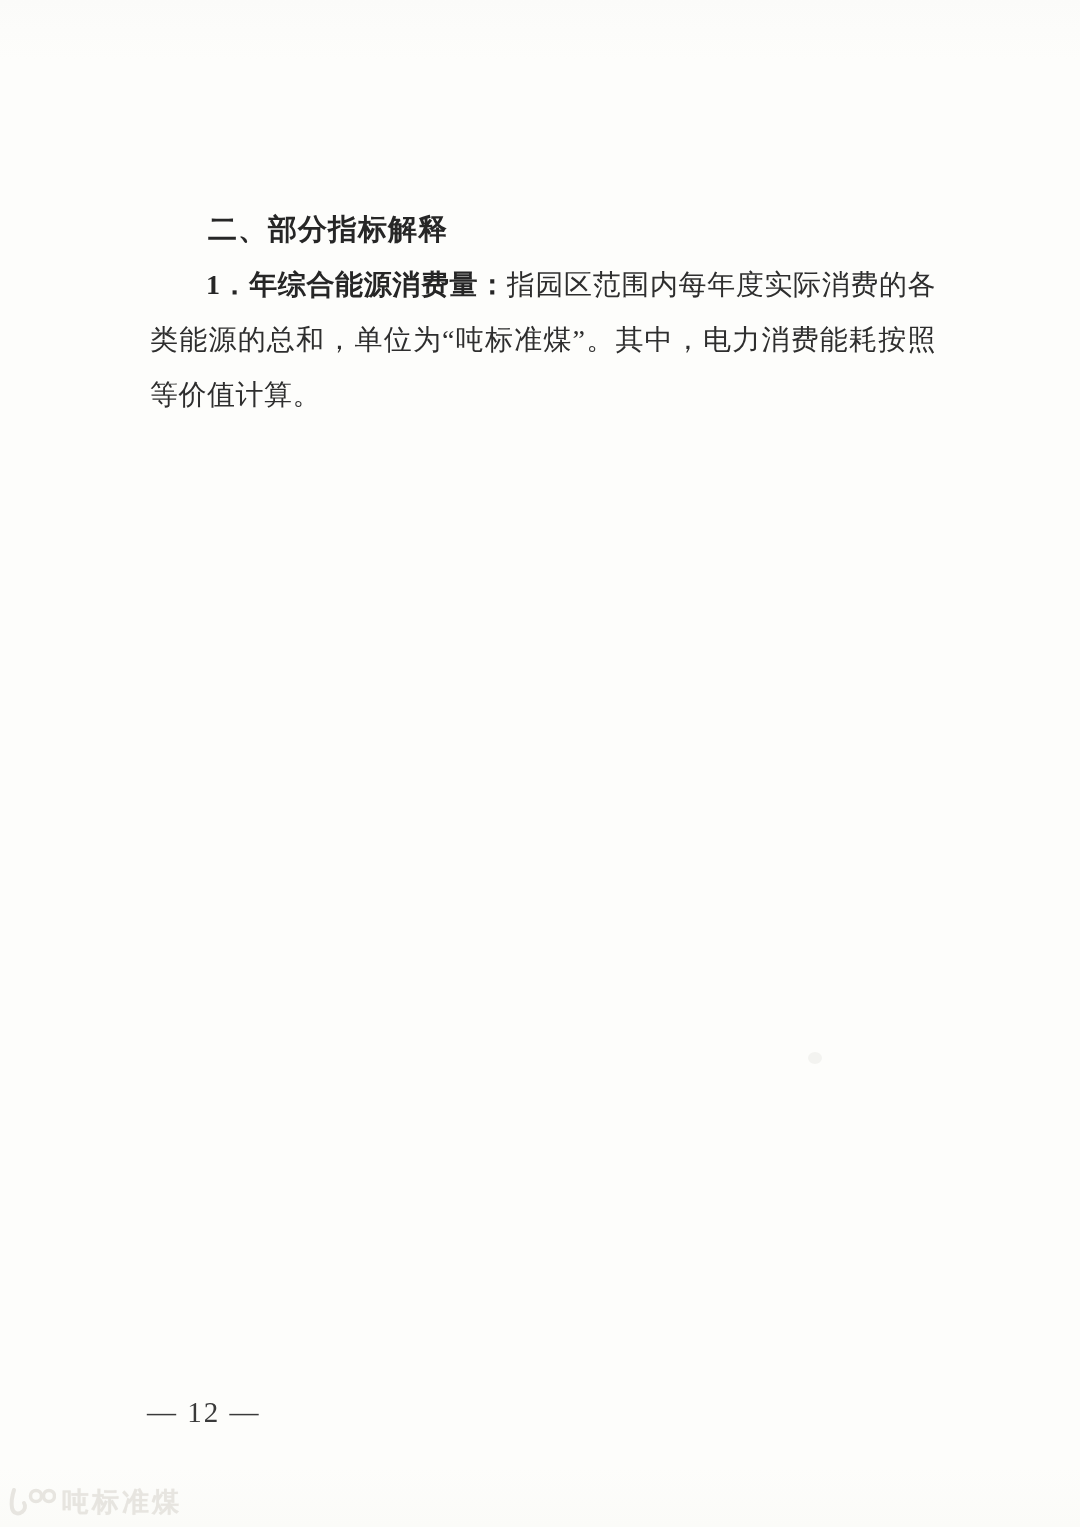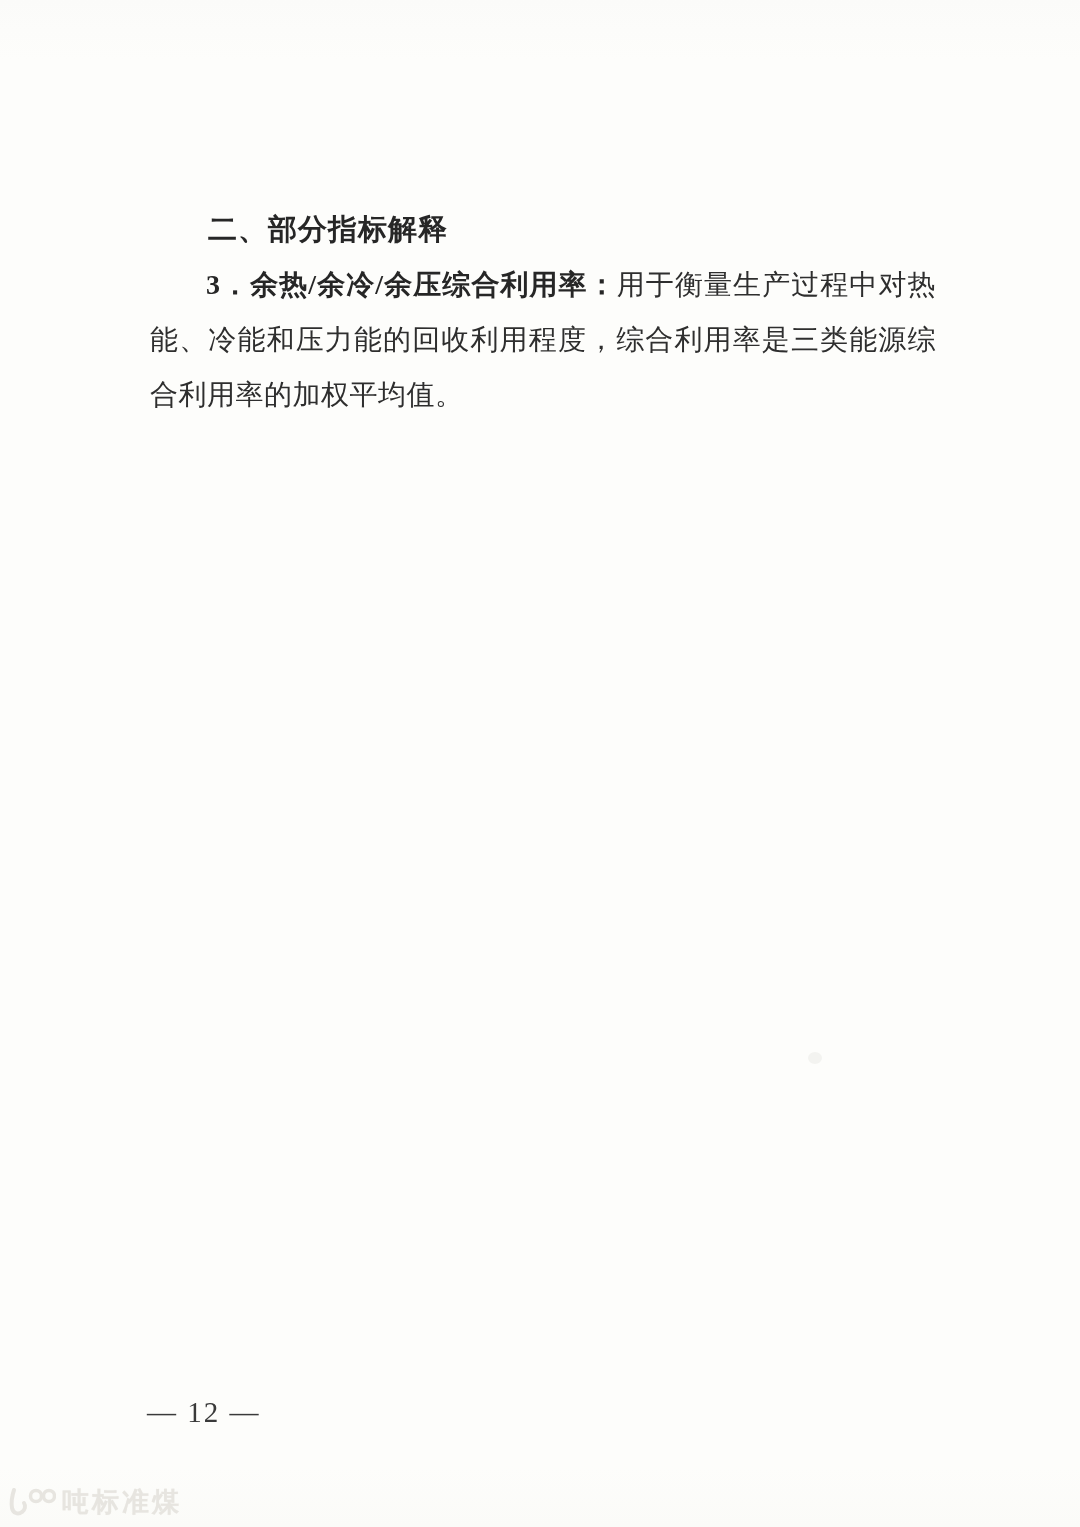--- a/index.html
+++ b/index.html
@@ -91,23 +91,23 @@
 </style>
 </head>
 <body>
 
 <div class="page">
 
   <div class="content">
 
     <h2 class="section-heading">二、部分指标解释</h2>
 
+    <p class="para"><span class="lead">1．年综合能源消费量：</span><span>指园区范围内每年度实际消费的各类能源的总和，单位为“吨标准煤”。其中，电力消费能耗按照等价值计算。</span></p>
 
 
-    <p class="para"><span class="lead">3．余热/余冷/余压综合利用率：</span><span>用于衡量生产过程中对热能、冷能和压力能的回收利用程度，综合利用率是三类能源综合利用率的加权平均值。</span></p>
 
   </div>
 
   <div class="smudge"></div>
 
   <div class="page-number">— 12 —</div>
 
   <div class="watermark">
     <svg class="watermark-logo" viewBox="0 0 48 32" fill="none" xmlns="http://www.w3.org/2000/svg">
       <path d="M6 4 C4 10, 3 16, 4 22 C5 27, 10 29, 14 26 C17 24, 18 20, 16 17" stroke="#e7e5e0" stroke-width="4" stroke-linecap="round"></path>

